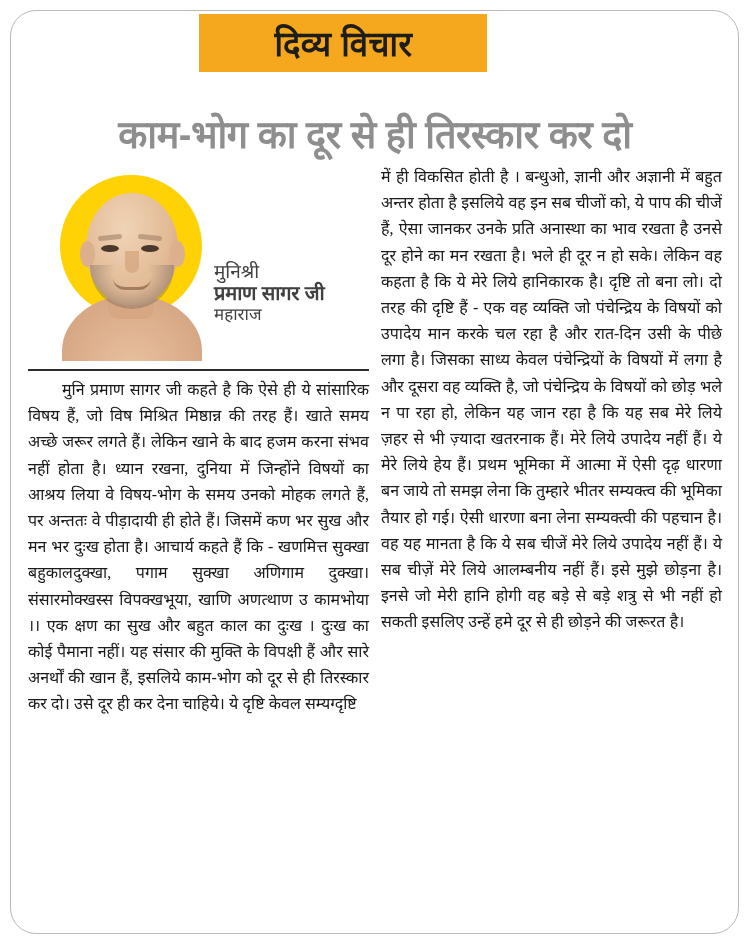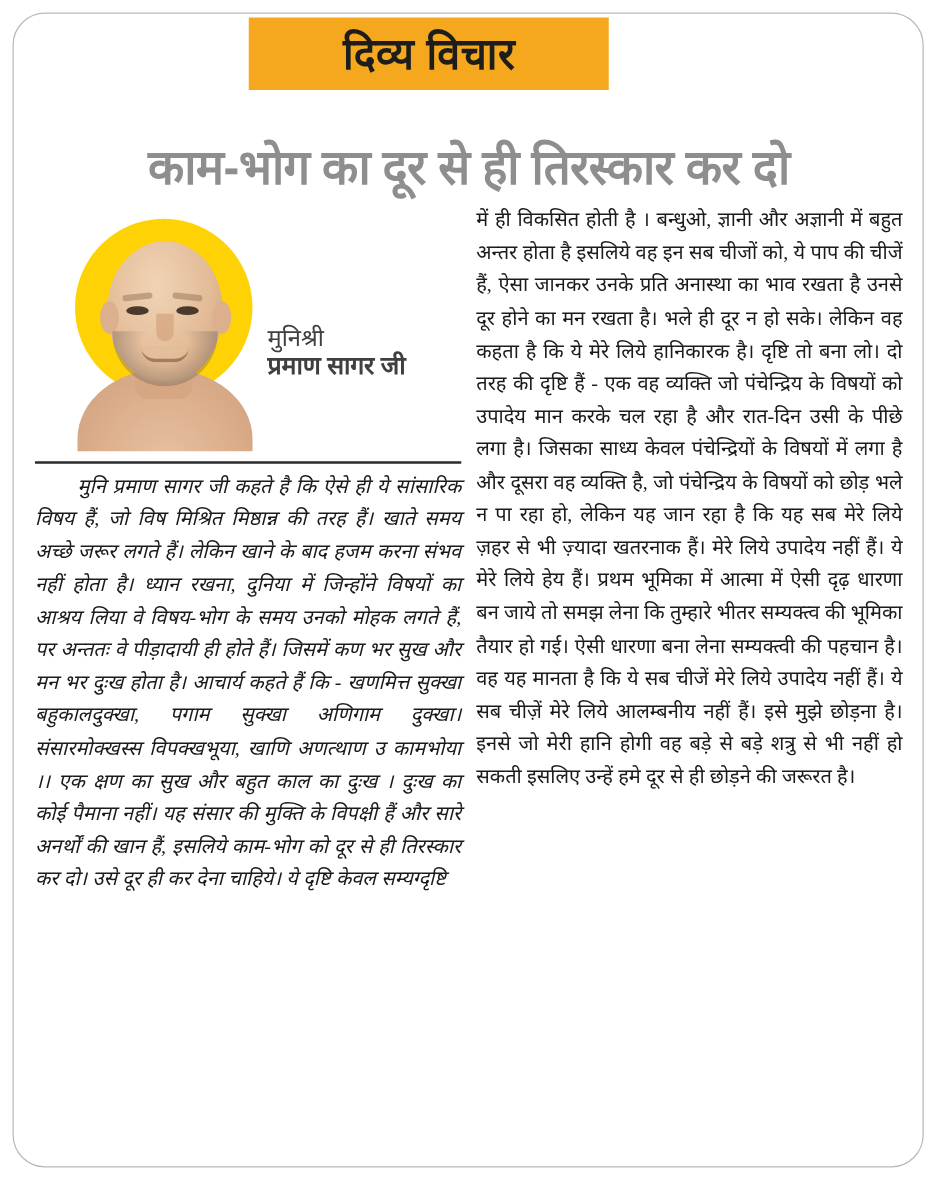--- a/index.html
+++ b/index.html
@@ -245,21 +245,21 @@
   .para {
     font-family: "Liberation Serif", "DejaVu Serif", serif;
     font-size: 16px;
     line-height: 26.2px;
     color: #1a1a1a;
     text-align: justify;
     text-justify: inter-word;
     margin: 0;
     word-spacing: 0.2px;
   }
-  .para.first { text-indent: 34px; font-style: italic; }
+  .para.first { text-indent: 34px; }
 
   .col-right .para { margin-top: 1px; }
 </style>
 </head>
 <body>
 
 <div class="page">
 
   <div class="card-frame"></div>
 
@@ -289,20 +289,21 @@
           <div class="fig-eye-l"></div>
           <div class="fig-eye-r"></div>
           <div class="fig-nose"></div>
           <div class="fig-beard"></div>
           <div class="fig-mouth"></div>
         </div>
 
         <div class="caption">
           <div class="caption-pre">मुनिश्री</div>
           <div class="caption-name">प्रमाण सागर जी</div>
+          <div class="caption-post">महाराज</div>
         </div>
       </div>
 
       <div class="rule"></div>
 
       <p class="para first">मुनि प्रमाण सागर जी कहते है कि ऐसे ही ये सांसारिक विषय हैं, जो विष मिश्रित मिष्ठान्न की तरह हैं। खाते समय अच्छे जरूर लगते हैं। लेकिन खाने के बाद हजम करना संभव नहीं होता है। ध्यान रखना, दुनिया में जिन्होंने विषयों का आश्रय लिया वे विषय-भोग के समय उनको मोहक लगते हैं, पर अन्ततः वे पीड़ादायी ही होते हैं। जिसमें कण भर सुख और मन भर दुःख होता है। आचार्य कहते हैं कि - खणमित्त सुक्खा बहुकालदुक्खा, पगाम सुक्खा अणिगाम दुक्खा। संसारमोक्खस्स विपक्खभूया, खाणि अणत्थाण उ कामभोया ।। एक क्षण का सुख और बहुत काल का दुःख । दुःख का कोई पैमाना नहीं। यह संसार की मुक्ति के विपक्षी हैं और सारे अनर्थों की खान हैं, इसलिये काम-भोग को दूर से ही तिरस्कार कर दो। उसे दूर ही कर देना चाहिये। ये दृष्टि केवल सम्यग्दृष्टि</p>
     </div>
 
     <div class="col col-right">
       <p class="para">में ही विकसित होती है । बन्धुओ, ज्ञानी और अज्ञानी में बहुत अन्तर होता है इसलिये वह इन सब चीजों को, ये पाप की चीजें हैं, ऐसा जानकर उनके प्रति अनास्था का भाव रखता है उनसे दूर होने का मन रखता है। भले ही दूर न हो सके। लेकिन वह कहता है कि ये मेरे लिये हानिकारक है। दृष्टि तो बना लो। दो तरह की दृष्टि हैं - एक वह व्यक्ति जो पंचेन्द्रिय के विषयों को उपादेय मान करके चल रहा है और रात-दिन उसी के पीछे लगा है। जिसका साध्य केवल पंचेन्द्रियों के विषयों में लगा है और दूसरा वह व्यक्ति है, जो पंचेन्द्रिय के विषयों को छोड़ भले न पा रहा हो, लेकिन यह जान रहा है कि यह सब मेरे लिये ज़हर से भी ज़्यादा खतरनाक हैं। मेरे लिये उपादेय नहीं हैं। ये मेरे लिये हेय हैं। प्रथम भूमिका में आत्मा में ऐसी दृढ़ धारणा बन जाये तो समझ लेना कि तुम्हारे भीतर सम्यक्त्व की भूमिका तैयार हो गई। ऐसी धारणा बना लेना सम्यक्त्वी की पहचान है। वह यह मानता है कि ये सब चीजें मेरे लिये उपादेय नहीं हैं। ये सब चीज़ें मेरे लिये आलम्बनीय नहीं हैं। इसे मुझे छोड़ना है। इनसे जो मेरी हानि होगी वह बड़े से बड़े शत्रु से भी नहीं हो सकती इसलिए उन्हें हमे दूर से ही छोड़ने की जरूरत है।</p>

